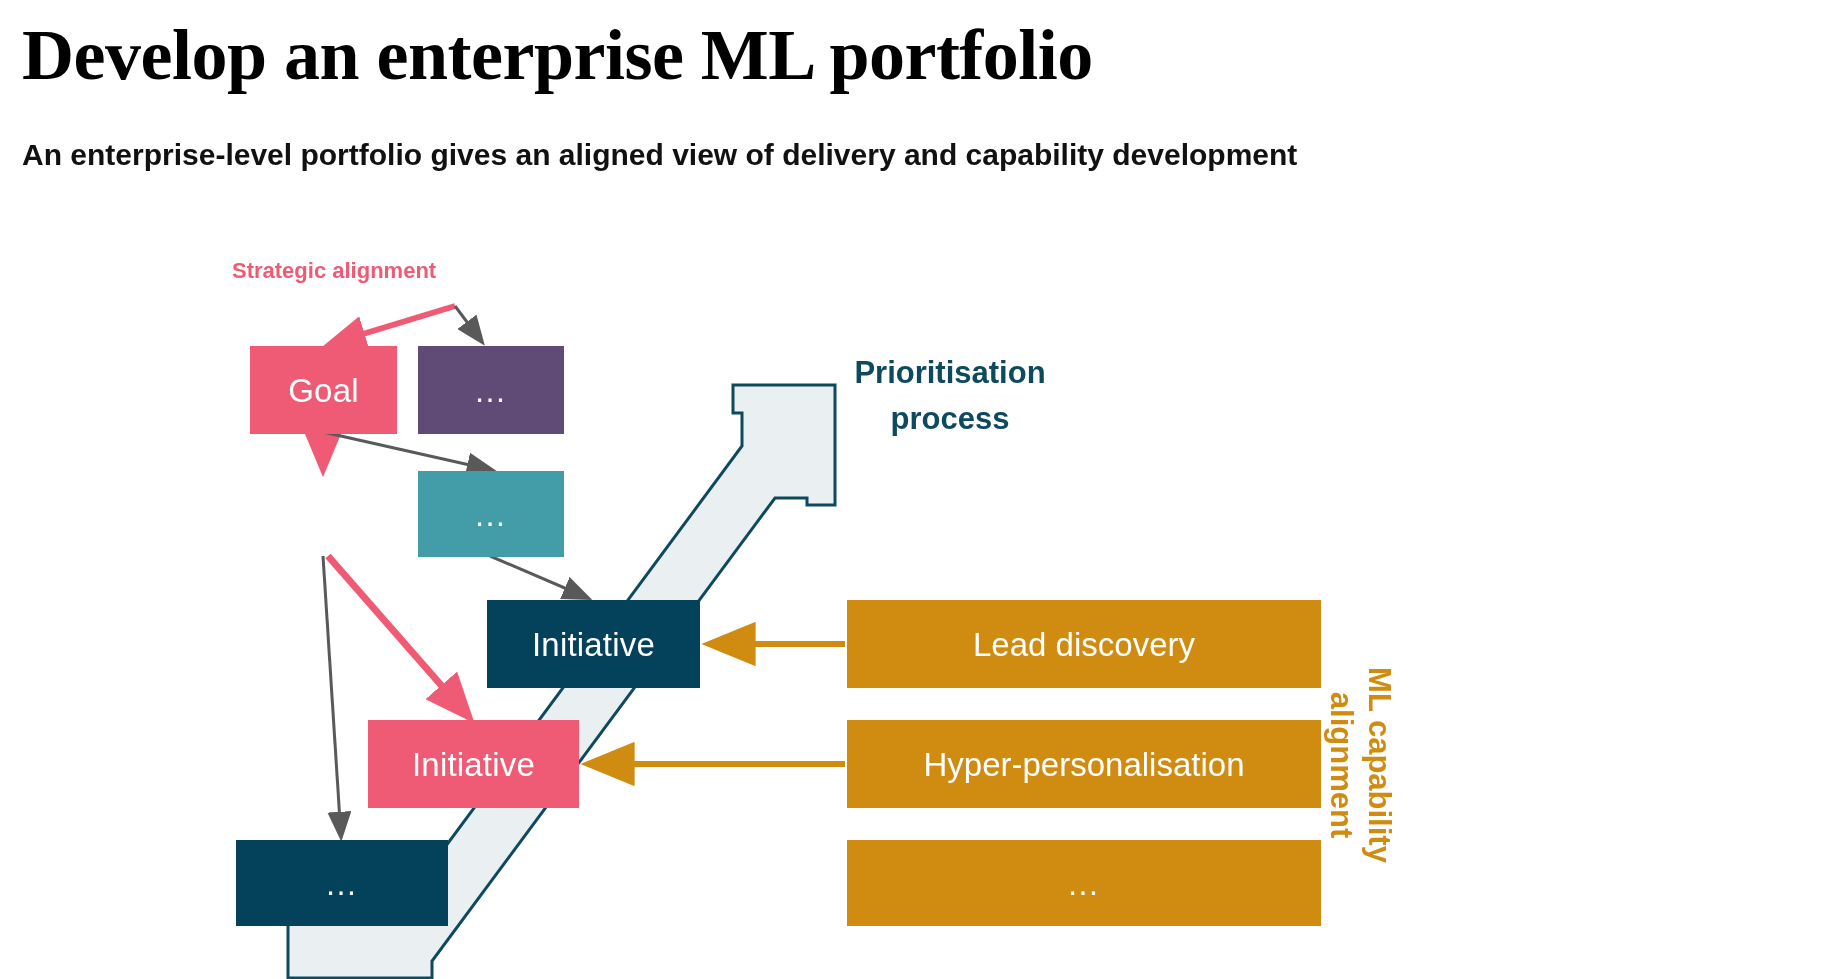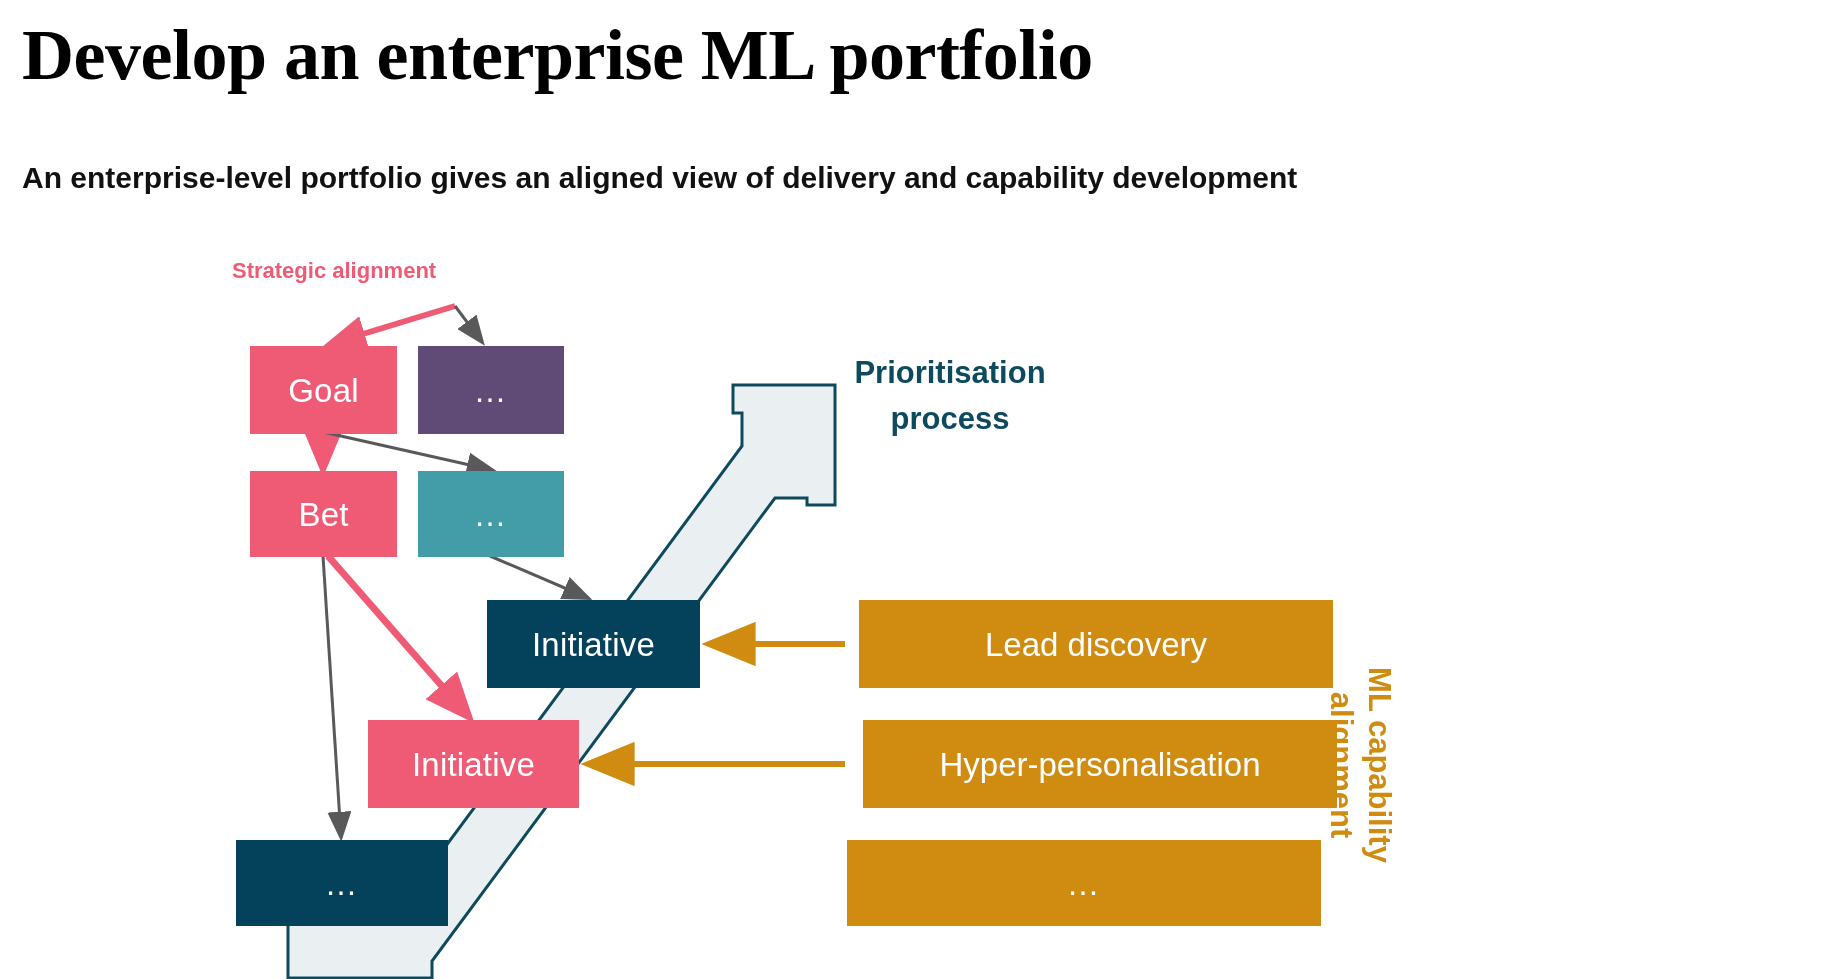--- a/index.html
+++ b/index.html
@@ -40,21 +40,20 @@
   .subtitle {
     position: absolute;
     left: 22px;
     top: 137px;
     font-family: "Liberation Sans", sans-serif;
     font-weight: bold;
     font-size: 30px;
     line-height: 36px;
     color: #111111;
     white-space: nowrap;
-    margin-top: 23px;
   }
 
   
   #connectors {
     position: absolute;
     left: 0;
     top: 0;
     width: 1831px;
     height: 979px;
     pointer-events: none;
@@ -94,22 +93,22 @@
     align-items: center;
     justify-content: center;
     background: #cf8c11;
     color: #ffffff;
     font-family: "Liberation Sans", sans-serif;
     font-size: 33px;
     line-height: 1;
     box-sizing: border-box;
     z-index: 4;
   }
-  .cap-1 { left: 847px; top: 600px; width: 474px; height: 88px; margin-left: 12px; }
-  .cap-2 { left: 847px; top: 720px; width: 474px; height: 88px; margin-left: 16px; }
+  .cap-1 { left: 847px; top: 600px; width: 474px; height: 88px; }
+  .cap-2 { left: 847px; top: 720px; width: 474px; height: 88px; }
   .cap-3 { left: 847px; top: 840px; width: 474px; height: 86px; }
   .cap.dots { letter-spacing: 2px; }
 
   
   .label-strategic {
     position: absolute;
     left: 232px;
     top: 253px;
     font-family: "Liberation Sans", sans-serif;
     font-weight: bold;
@@ -234,21 +233,20 @@
     </g>
     <g>
       <line x1="845" y1="764" x2="589" y2="764" stroke="#cf8c11" stroke-width="6" marker-end="url(#gold-head)"></line>
     </g>
   </svg>
 
   <div class="node node-goal">Goal</div>
 
   <div class="node node-gdots dots">…</div>
 
-  <div class="node node-bet">Bet</div>
 
   <div class="node node-bdots dots">…</div>
 
   <div class="node node-init1">Initiative</div>
 
   <div class="node node-init2">Initiative</div>
 
   <div class="node node-idots dots">…</div>
 
   <div class="cap cap-1">Lead discovery</div>

